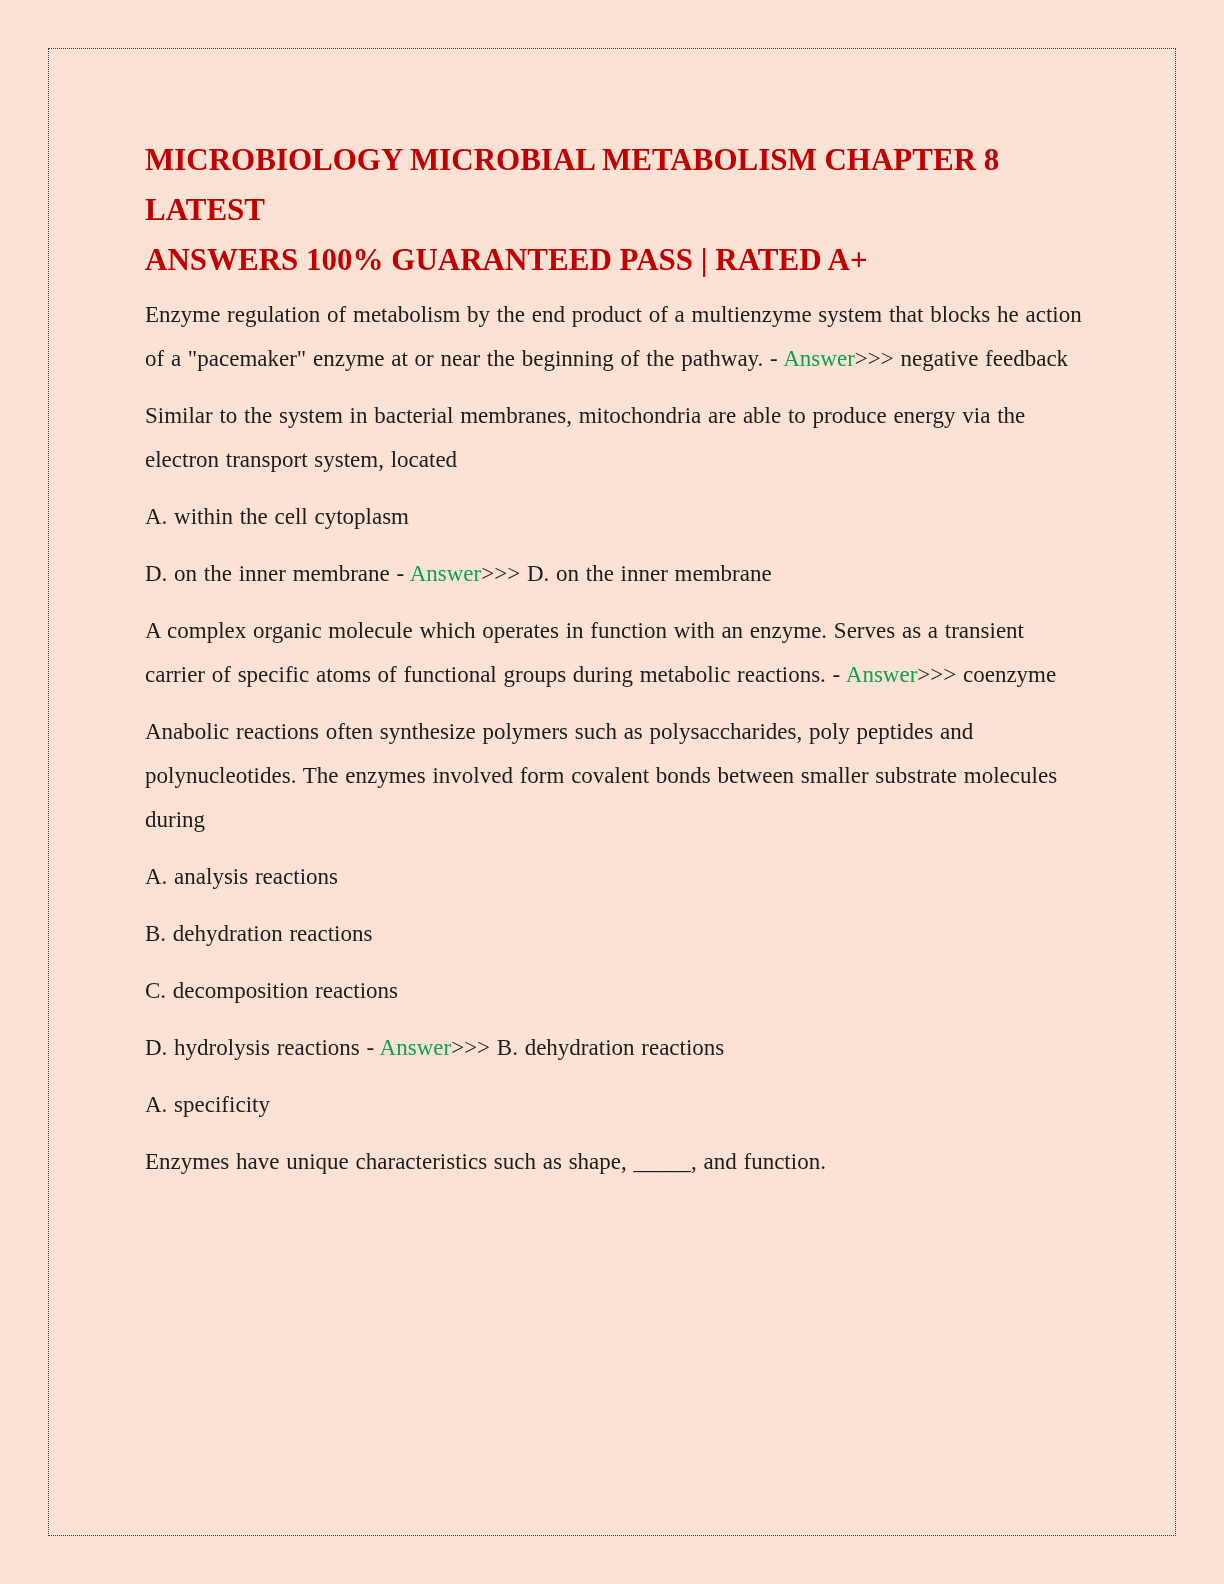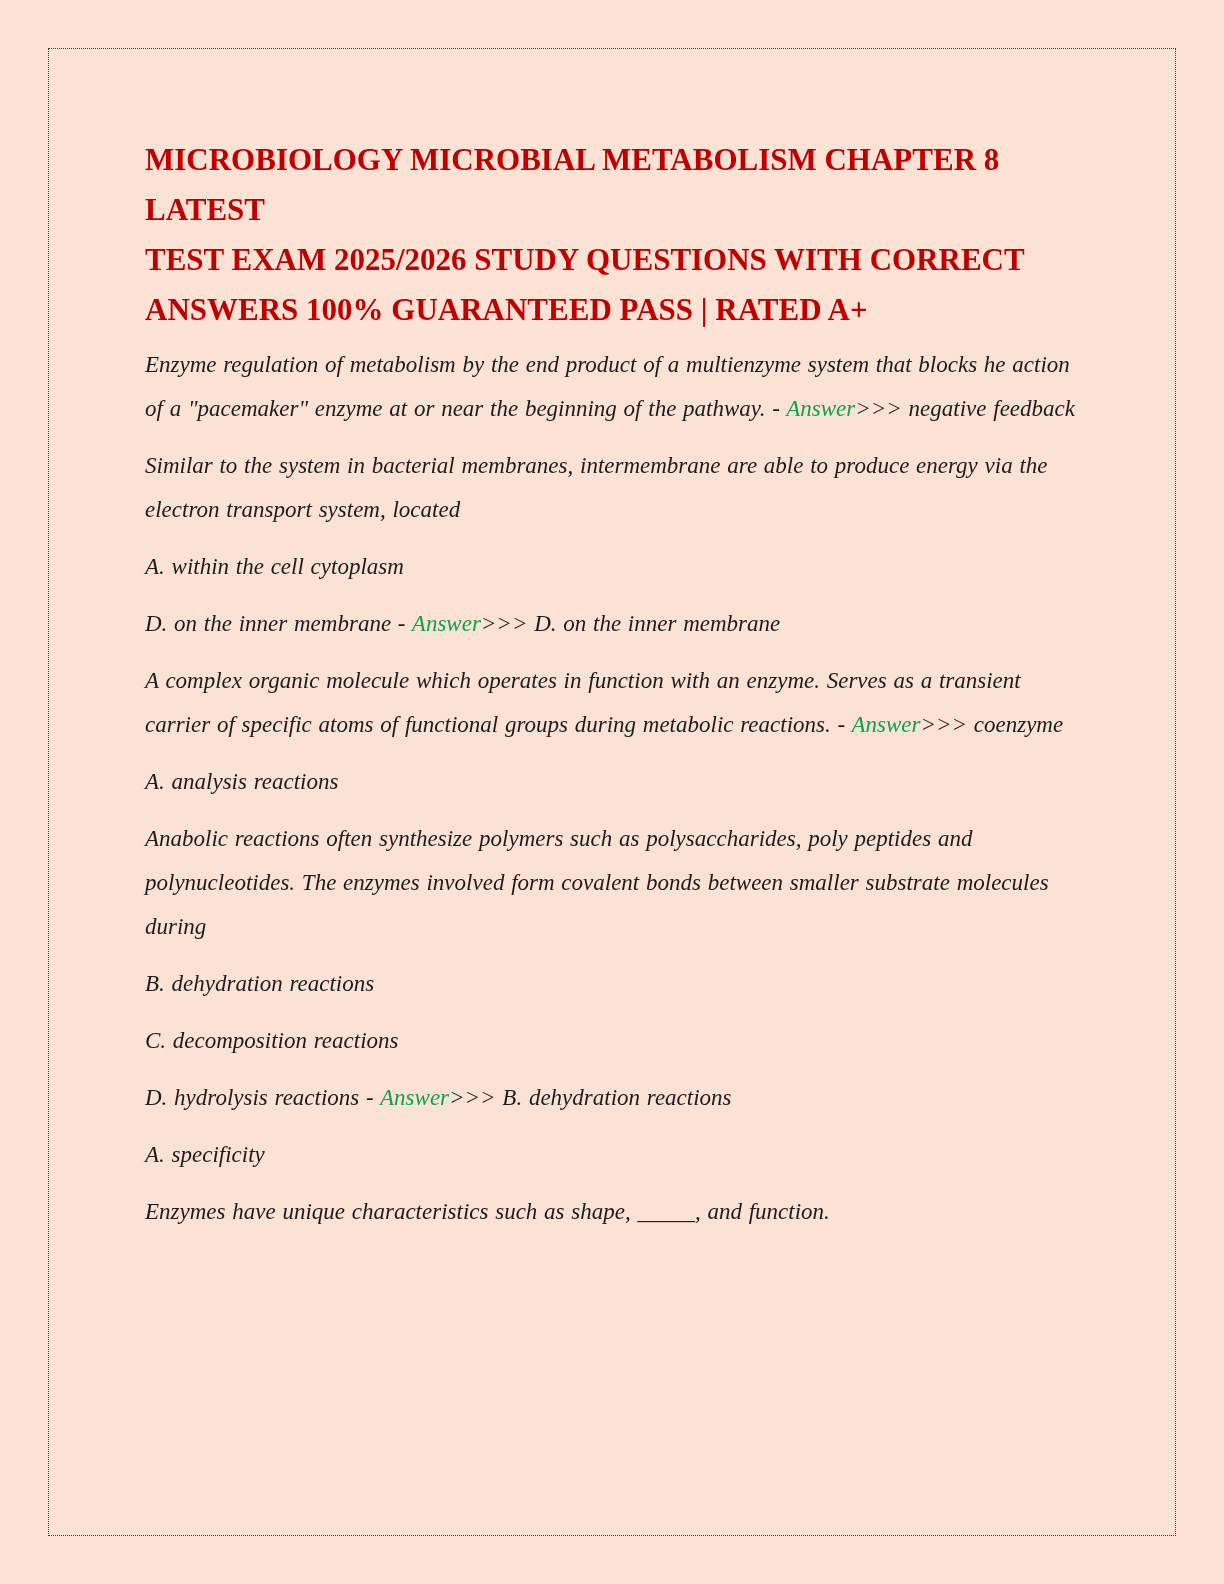--- a/index.html
+++ b/index.html
@@ -40,45 +40,43 @@
   }
   .title-line {
     display: block;
   }
   .para {
     font-size: 23px;
     line-height: 44px;
     color: #1c1c1c;
     margin: 0 0 13px 0;
     word-spacing: 1px;
-    font-style: italic;
   }
   .answer {
     color: #0fa24e;
   }
 </style>
 </head>
 <body>
 
 <div class="page">
   <div class="frame"></div>
   <div class="content">
     <h1 class="title">
       <span class="title-line">MICROBIOLOGY MICROBIAL METABOLISM CHAPTER 8 LATEST</span>
-      <span class="title-line">TEST EXAM 2025/2026 STUDY QUESTIONS WITH CORRECT</span>
       <span class="title-line">ANSWERS 100% GUARANTEED PASS | RATED A+</span>
     </h1>
     <div>
         <p class="para"><span>Enzyme regulation of metabolism by the end product of a multienzyme system that blocks he action of a "pacemaker" enzyme at or near the beginning of the pathway. - </span><span class="answer">Answer</span><span>&gt;&gt;&gt; negative feedback</span></p>
-        <p class="para"><span>Similar to the system in bacterial membranes, intermembrane are able to produce energy via the electron transport system, located</span></p>
+        <p class="para"><span>Similar to the system in bacterial membranes, mitochondria are able to produce energy via the electron transport system, located</span></p>
         <p class="para"><span>A. within the cell cytoplasm</span></p>
         <p class="para"><span>D. on the inner membrane - </span><span class="answer">Answer</span><span>&gt;&gt;&gt; D. on the inner membrane</span></p>
         <p class="para"><span>A complex organic molecule which operates in function with an enzyme. Serves as a transient carrier of specific atoms of functional groups during metabolic reactions. - </span><span class="answer">Answer</span><span>&gt;&gt;&gt; coenzyme</span></p>
+        <p class="para"><span>Anabolic reactions often synthesize polymers such as polysaccharides, poly peptides and polynucleotides. The enzymes involved form covalent bonds between smaller substrate molecules during</span></p>
         <p class="para"><span>A. analysis reactions</span></p>
-        <p class="para"><span>Anabolic reactions often synthesize polymers such as polysaccharides, poly peptides and polynucleotides. The enzymes involved form covalent bonds between smaller substrate molecules during</span></p>
         <p class="para"><span>B. dehydration reactions</span></p>
         <p class="para"><span>C. decomposition reactions</span></p>
         <p class="para"><span>D. hydrolysis reactions - </span><span class="answer">Answer</span><span>&gt;&gt;&gt; B. dehydration reactions</span></p>
         <p class="para"><span>A. specificity</span></p>
         <p class="para"><span>Enzymes have unique characteristics such as shape, _____, and function.</span></p>
       </div>
   </div>
 </div>
 
 </body></html>

